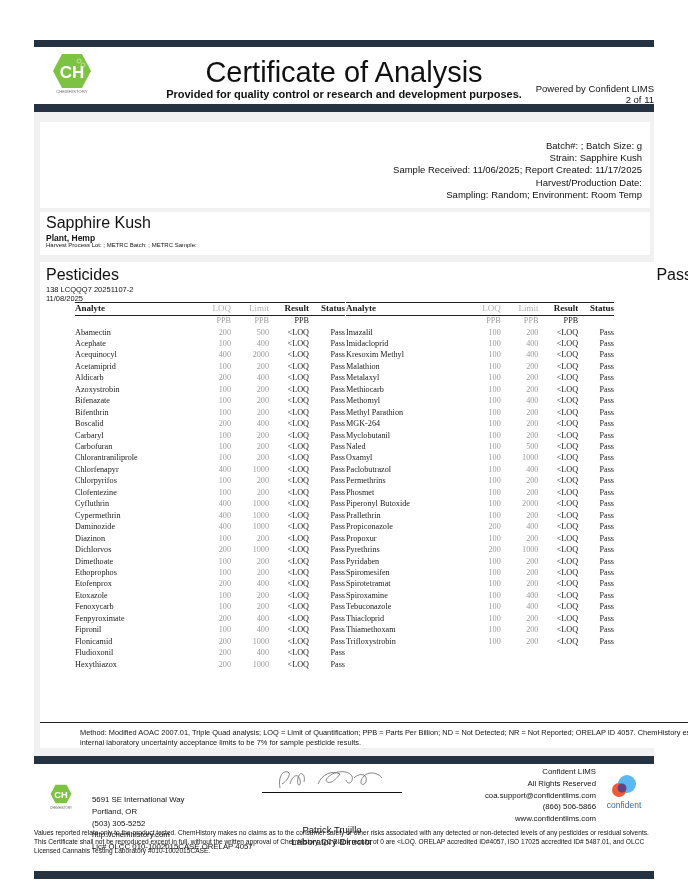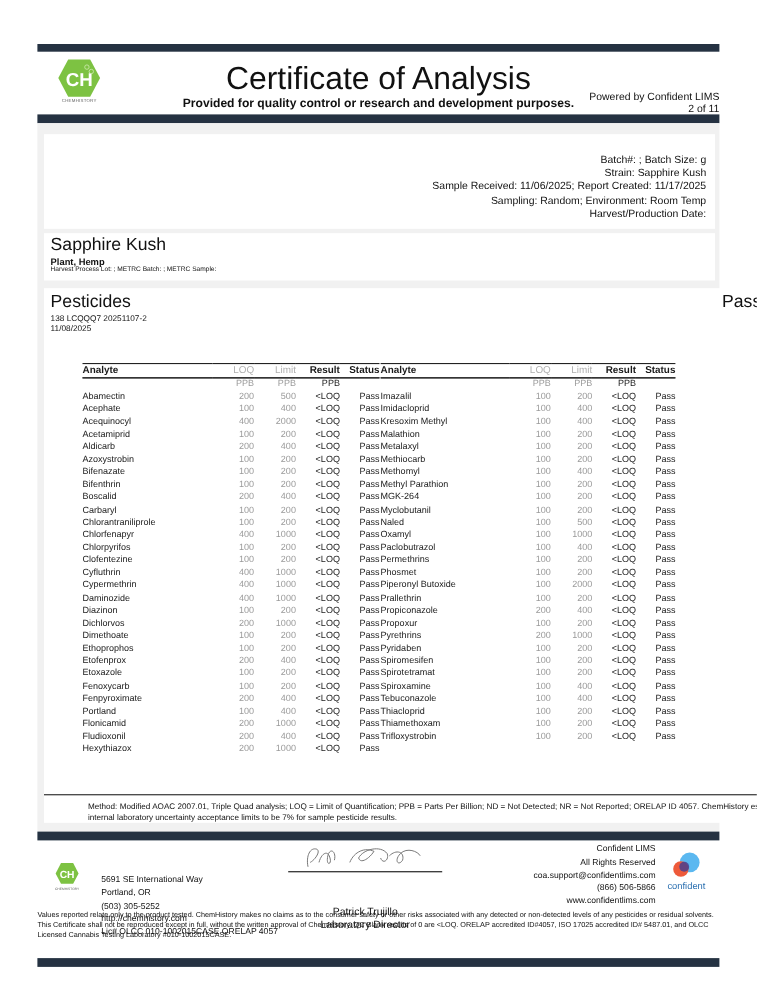--- a/index.html
+++ b/index.html
@@ -27,21 +27,21 @@
 
   .info-lines { position: absolute; right: 8px; top: 18px; text-align: right; font-size: 9.5px; line-height: 12.2px; color: #111; }
   .sample-name { position: absolute; left: 6px; top: 2px; font-size: 16px; color: #111; }
   .sample-type { position: absolute; left: 6px; top: 21px; font-size: 8.5px; font-weight: bold; color: #111; }
   .sample-meta { position: absolute; left: 6px; top: 30px; font-size: 6px; color: #111; }
 
   .sec-title { position: absolute; left: 6px; top: 4px; font-size: 16px; color: #111; }
   .sec-status { position: absolute; right: 8px; top: 4px; font-size: 16px; color: #111; }
   .sec-id { position: absolute; left: 6px; top: 24px; font-size: 7.5px; line-height: 8.5px; color: #111; }
 
-  table.res { position: absolute; top: 68px; border-collapse: collapse; font-size: 8.2px; }
+  table.res { position: absolute; top: 40px; border-collapse: collapse; font-size: 8.2px; font-family: Liberation Serif, serif; }
   table.res.left { left: 35px; width: 270px; }
   table.res.right { left: 306px; width: 268px; }
   table.res th { font-size: 9px; font-weight: bold; padding: 0 0 1px 0; border-top: 1.5px solid #222; line-height: 11px; }
   table.res th.analyte { text-align: left; border-bottom: 1.5px solid #222; }
   table.res th.grey { color: #b0b0b0; font-weight: normal; text-align: right; border-bottom: 1.5px solid #222; }
   table.res th.result { text-align: right; border-bottom: 1.5px solid #222; }
   table.res th.status { text-align: right; border-bottom: 1.5px solid #222; }
   table.res tr.units td { line-height: 10.5px; font-size: 8.2px; }
   table.res td { line-height: 11.45px; padding: 0; white-space: nowrap; }
   td.c-name { text-align: left; width: 118px; }
@@ -89,22 +89,22 @@
 
 <div class="bar mid"></div>
 
 <div class="greybg"></div>
 
 <div class="panel info">
   <div class="info-lines">
     <div>Batch#: ; Batch Size:  g</div>
     <div>Strain: Sapphire Kush</div>
     <div>Sample Received: 11/06/2025; Report Created: 11/17/2025</div>
+    <div>Harvest/Production Date:</div>
     <div>Sampling: Random; Environment: Room Temp</div>
-    <div>Harvest/Production Date:</div>
   </div>
 </div>
 
 <div class="panel sample">
   <div class="sample-name">Sapphire Kush</div>
   <div class="sample-type">Plant, Hemp</div>
   <div class="sample-meta">Harvest Process Lot: ; METRC Batch: ; METRC Sample:</div>
 </div>
 
 <div class="panel main">
@@ -197,20 +197,27 @@
           <td class="c-status">Pass</td>
         </tr>
         <tr>
           <td class="c-name">Carbaryl</td>
           <td class="c-loq">100</td>
           <td class="c-limit">200</td>
           <td class="c-result">&lt;LOQ</td>
           <td class="c-status">Pass</td>
         </tr>
         <tr>
+          <td class="c-name">Carbofuran</td>
+          <td class="c-loq">100</td>
+          <td class="c-limit">200</td>
+          <td class="c-result">&lt;LOQ</td>
+          <td class="c-status">Pass</td>
+        </tr>
+        <tr>
           <td class="c-name">Chlorantraniliprole</td>
           <td class="c-loq">100</td>
           <td class="c-limit">200</td>
           <td class="c-result">&lt;LOQ</td>
           <td class="c-status">Pass</td>
         </tr>
         <tr>
           <td class="c-name">Chlorfenapyr</td>
           <td class="c-loq">400</td>
           <td class="c-limit">1000</td>
@@ -302,21 +309,21 @@
           <td class="c-status">Pass</td>
         </tr>
         <tr>
           <td class="c-name">Fenpyroximate</td>
           <td class="c-loq">200</td>
           <td class="c-limit">400</td>
           <td class="c-result">&lt;LOQ</td>
           <td class="c-status">Pass</td>
         </tr>
         <tr>
-          <td class="c-name">Portland</td>
+          <td class="c-name">Fipronil</td>
           <td class="c-loq">100</td>
           <td class="c-limit">400</td>
           <td class="c-result">&lt;LOQ</td>
           <td class="c-status">Pass</td>
         </tr>
         <tr>
           <td class="c-name">Flonicamid</td>
           <td class="c-loq">200</td>
           <td class="c-limit">1000</td>
           <td class="c-result">&lt;LOQ</td>

